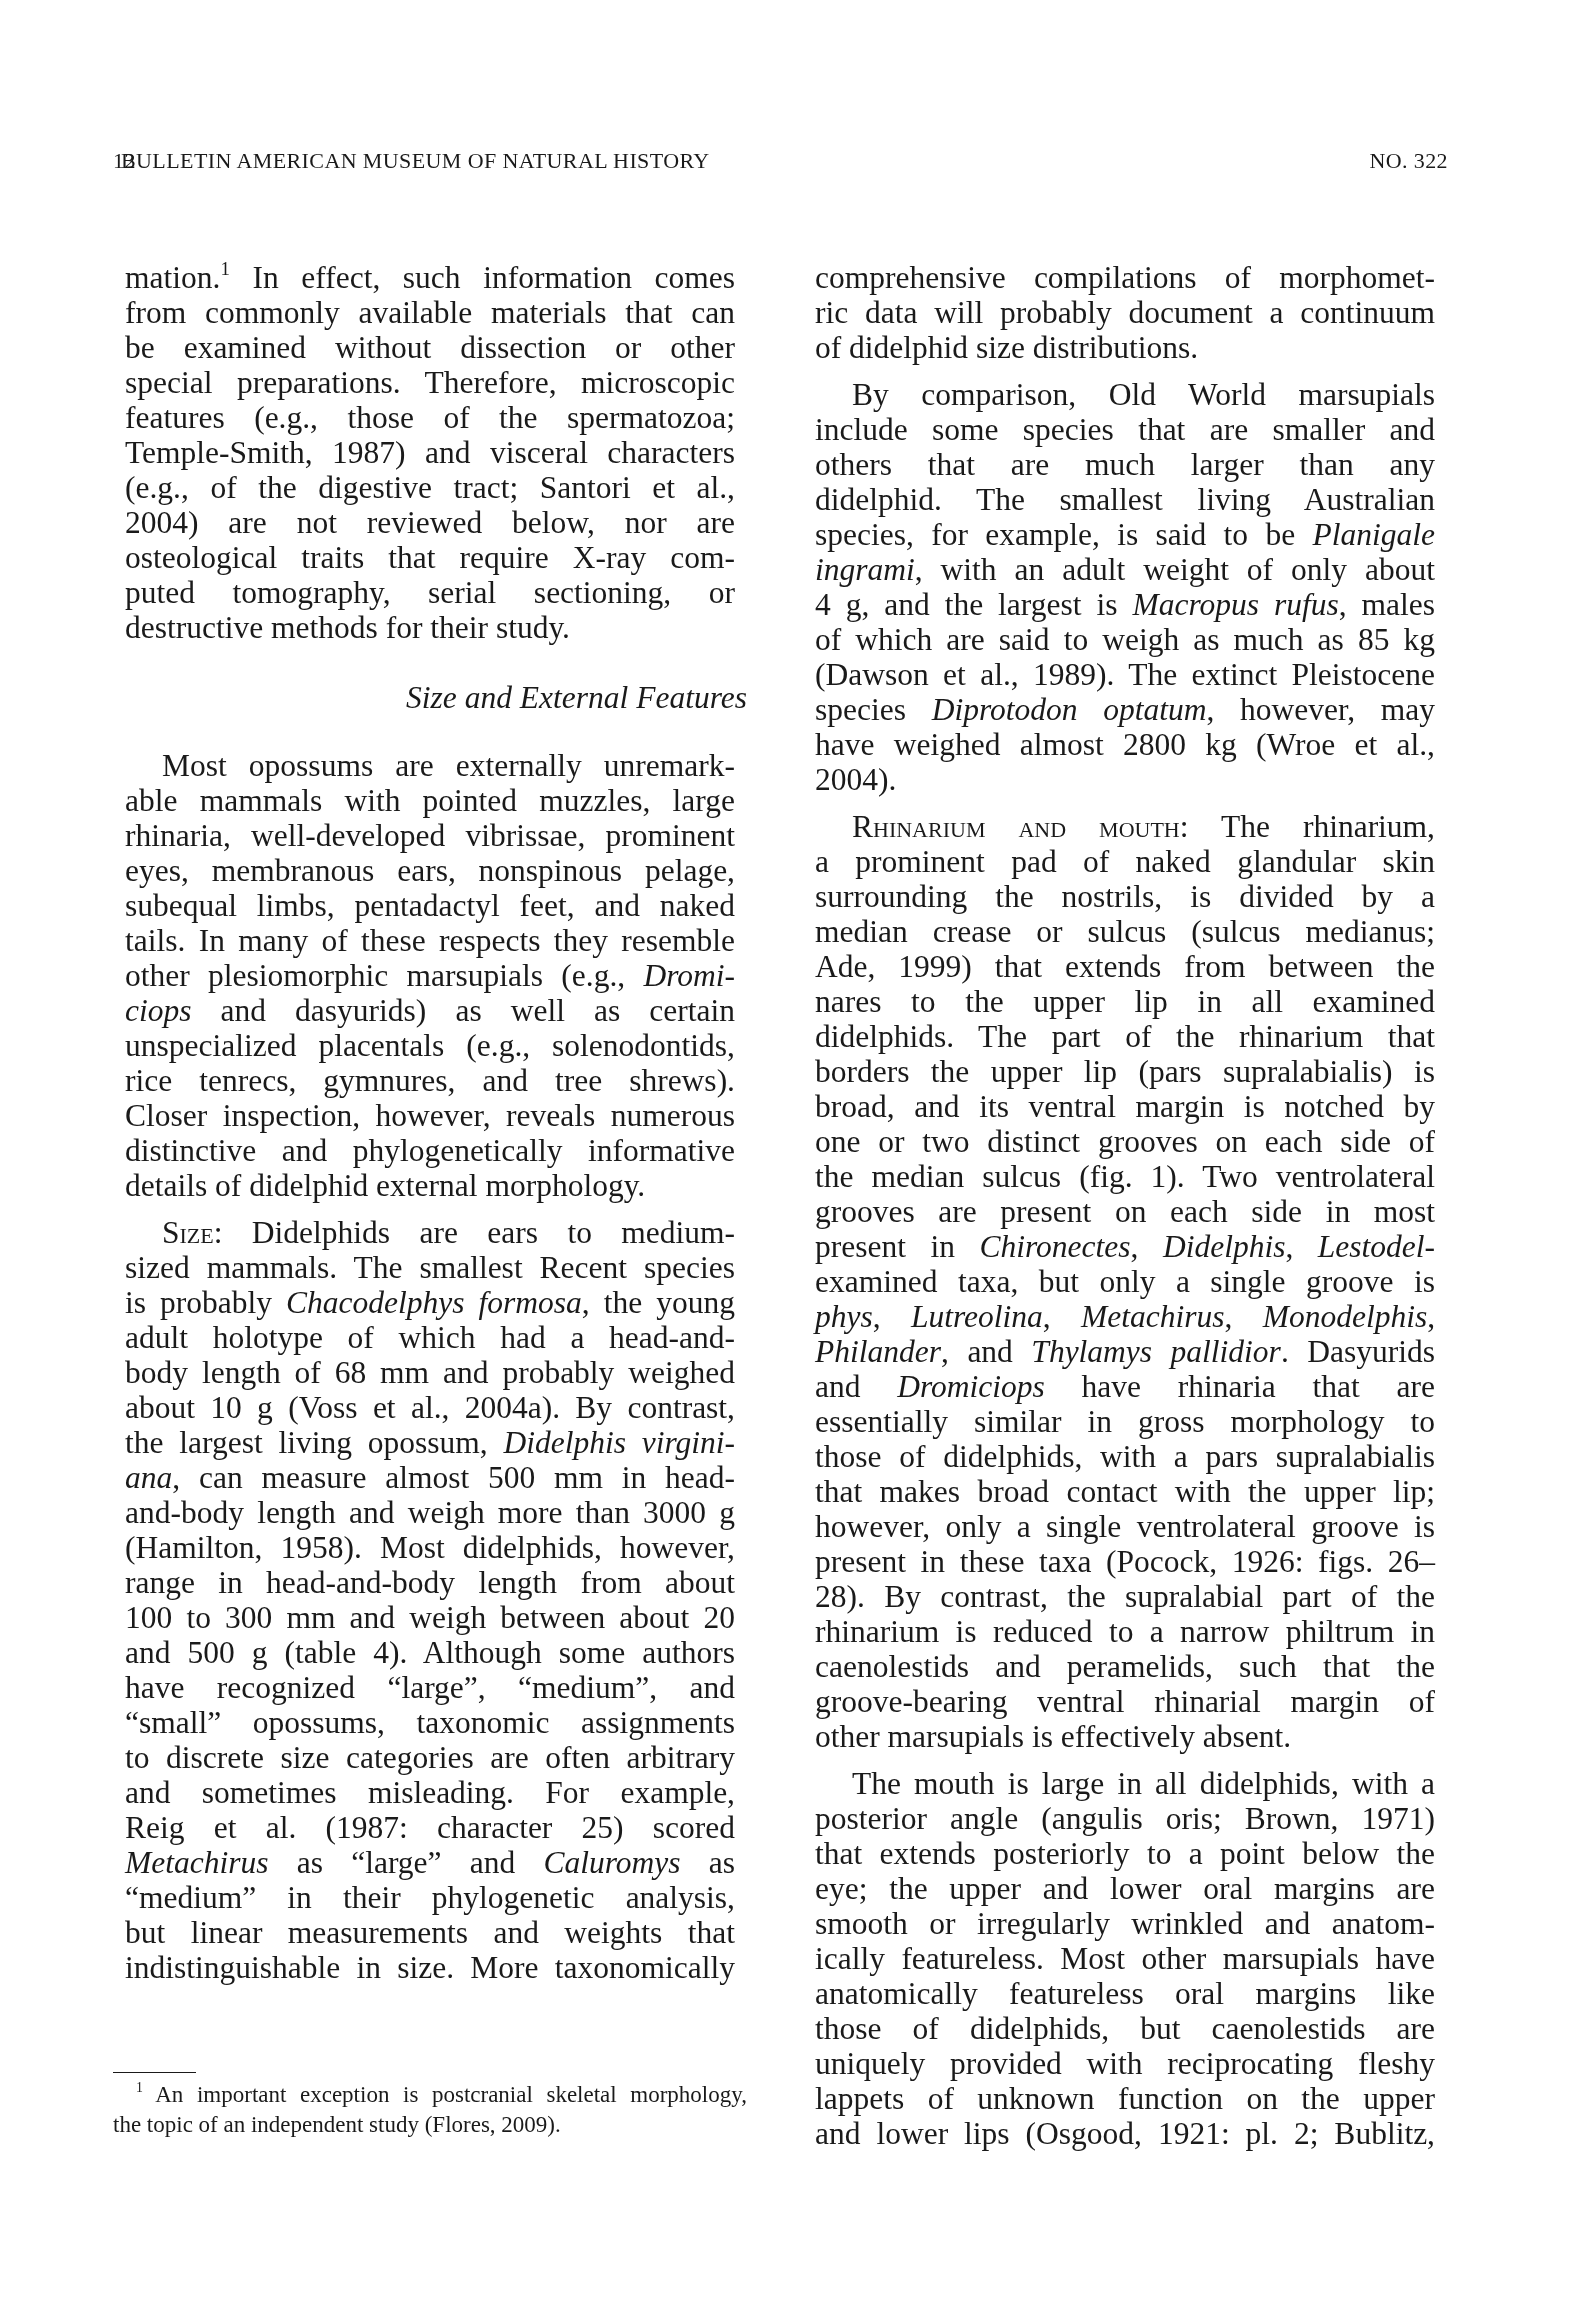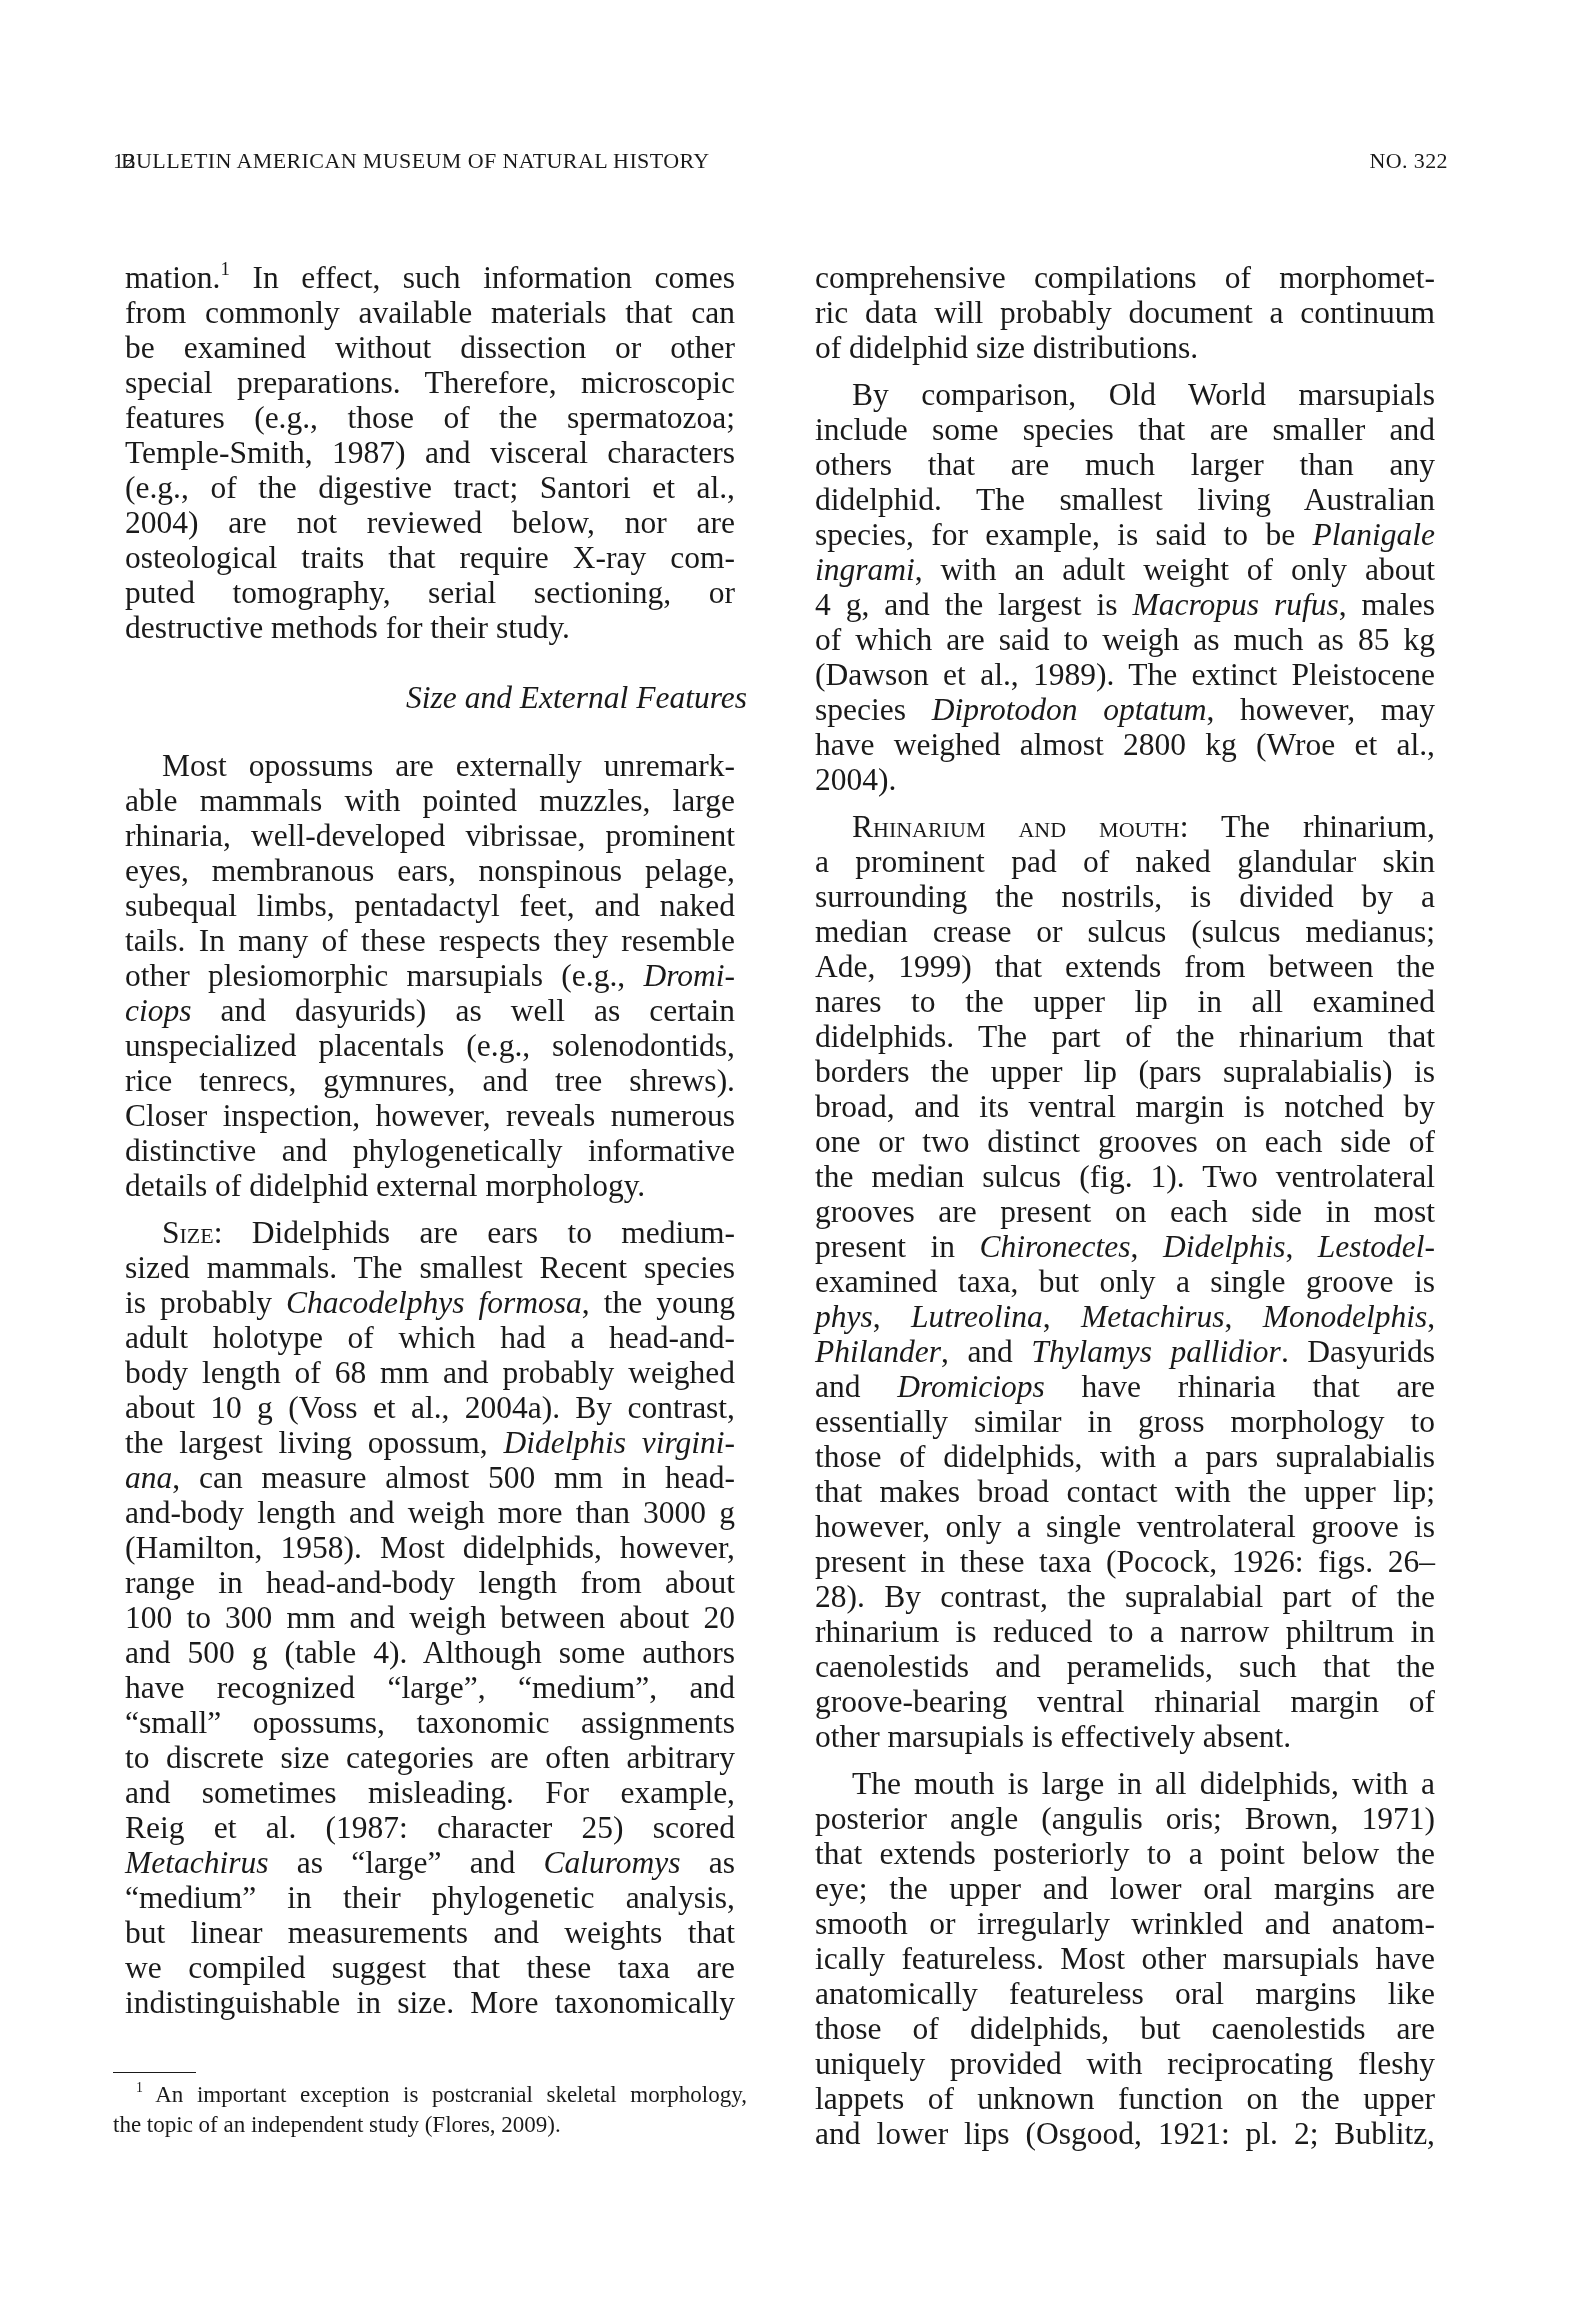--- a/index.html
+++ b/index.html
@@ -84,21 +84,20 @@
     <span class="line">100 to 300 mm and weigh between about 20</span>
     <span class="line">and 500 g (table 4). Although some authors</span>
     <span class="line">have recognized “large”, “medium”, and</span>
     <span class="line">“small” opossums, taxonomic assignments</span>
     <span class="line">to discrete size categories are often arbitrary</span>
     <span class="line">and sometimes misleading. For example,</span>
     <span class="line">Reig et al. (1987: character 25) scored</span>
     <span class="line"><i>Metachirus</i><span> as “large” and </span><i>Caluromys</i><span> as</span></span>
     <span class="line">“medium” in their phylogenetic analysis,</span>
     <span class="line">but linear measurements and weights that</span>
-    <span class="line">we compiled suggest that these taxa are</span>
     <span class="line">indistinguishable in size. More taxonomically</span>
   </p>
 </div>
 
 <div class="footnote-rule"></div>
 <div class="footnote">
   <span class="fl first"><sup>1</sup><span> An important exception is postcranial skeletal morphology,</span></span>
   <span class="fl">the topic of an independent study (Flores, 2009).</span>
 </div>
 

